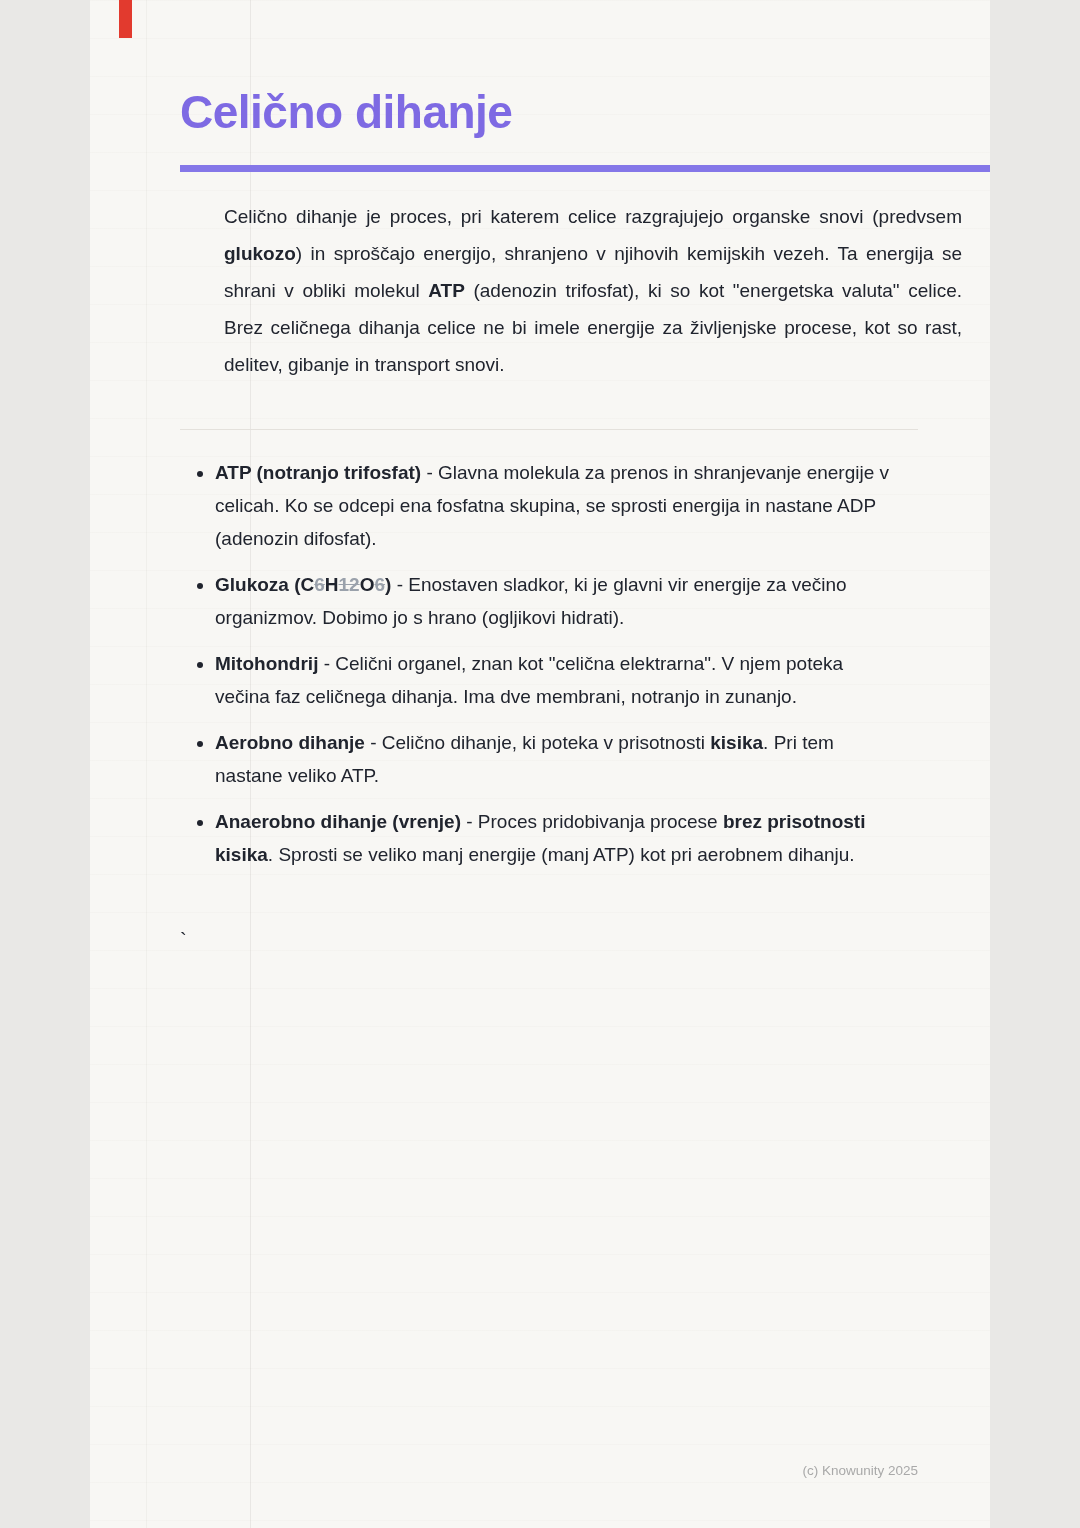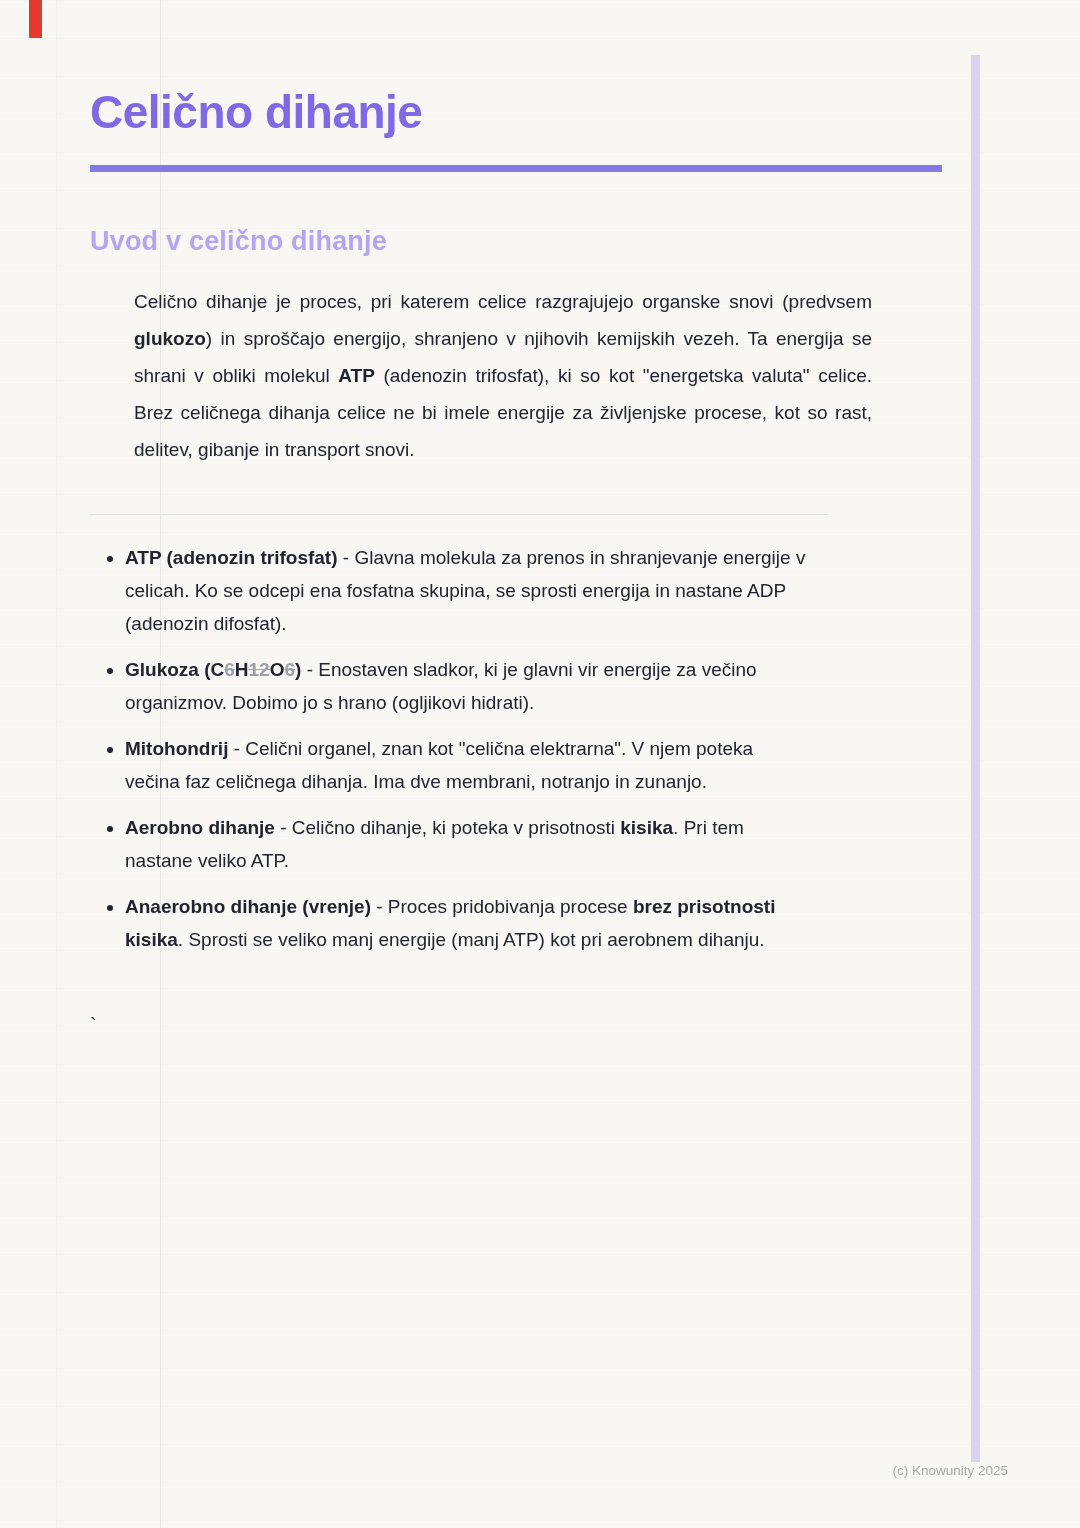--- a/index.html
+++ b/index.html
@@ -1,19 +1,19 @@
 <!DOCTYPE html>
 <html><head>
 <meta charset="utf-8">
 <style>
   * { margin:0; padding:0; box-sizing:border-box; }
   html,body { background:#e9e8e6; }
   .page {
     position:relative;
-    width:1080px; height:1528px;
+    width:900px; height:1528px;
     margin:0 auto;
     background:#f8f7f4;
     background-image: repeating-linear-gradient(to bottom, rgba(90,80,70,0.022) 0px, rgba(90,80,70,0.022) 1px, transparent 1px, transparent 38px);
     font-family:"Liberation Sans", sans-serif;
     color:#20242e;
     overflow:hidden;
   }
   .vline { position:absolute; top:0; bottom:0; width:1px; }
   .vline-a { left:56px; background:rgba(100,90,80,0.05); }
   .vline-b { left:160px; background:rgba(110,100,90,0.10); }
@@ -68,31 +68,30 @@
   <div class="vline vline-a"></div>
   <div class="vline vline-b"></div>
   <div class="right-bar"></div>
   <div class="red-stripe"></div>
 
   <div class="content">
 
     <h1 class="title">Celično dihanje</h1>
     <div class="title-rule"></div>
 
-    <h2 class="section section-1">Uvod v celično dihanje</h2>
 
     <div class="paragraphs">
         <p><span>Celično dihanje je proces, pri katerem celice razgrajujejo organske snovi (predvsem </span><span class="b">glukozo</span><span>) in sproščajo energijo, shranjeno v njihovih kemijskih vezeh. Ta energija se shrani v obliki molekul </span><span class="b">ATP</span><span> (adenozin trifosfat), ki so kot "energetska valuta" celice. Brez celičnega dihanja celice ne bi imele energije za življenjske procese, kot so rast, delitev, gibanje in transport snovi.</span></p>
       </div>
 
     <div class="divider"></div>
 
 
     <ul class="bullets">
-        <li><span class="b">ATP (adenozin trifosfat)</span><span> - Glavna molekula za prenos in shranjevanje energije v celicah. Ko se odcepi ena fosfatna skupina, se sprosti energija in nastane ADP (adenozin difosfat).</span></li>
+        <li><span class="b">ATP (notranjo trifosfat)</span><span> - Glavna molekula za prenos in shranjevanje energije v celicah. Ko se odcepi ena fosfatna skupina, se sprosti energija in nastane ADP (adenozin difosfat).</span></li>
         <li><span class="b">Glukoza (C</span><span class="b strike muted">6</span><span class="b">H</span><span class="b strike muted">12</span><span class="b">O</span><span class="b strike muted">6</span><span class="b">)</span><span> - Enostaven sladkor, ki je glavni vir energije za večino organizmov. Dobimo jo s hrano (ogljikovi hidrati).</span></li>
         <li><span class="b">Mitohondrij</span><span> - Celični organel, znan kot "celična elektrarna". V njem poteka večina faz celičnega dihanja. Ima dve membrani, notranjo in zunanjo.</span></li>
         <li><span class="b">Aerobno dihanje</span><span> - Celično dihanje, ki poteka v prisotnosti </span><span class="b">kisika</span><span>. Pri tem nastane veliko ATP.</span></li>
         <li><span class="b">Anaerobno dihanje (vrenje)</span><span> - Proces pridobivanja procese </span><span class="b">brez prisotnosti kisika</span><span>. Sprosti se veliko manj energije (manj ATP) kot pri aerobnem dihanju.</span></li>
       </ul>
 
     <div class="stray">`</div>
 
   </div>
 

